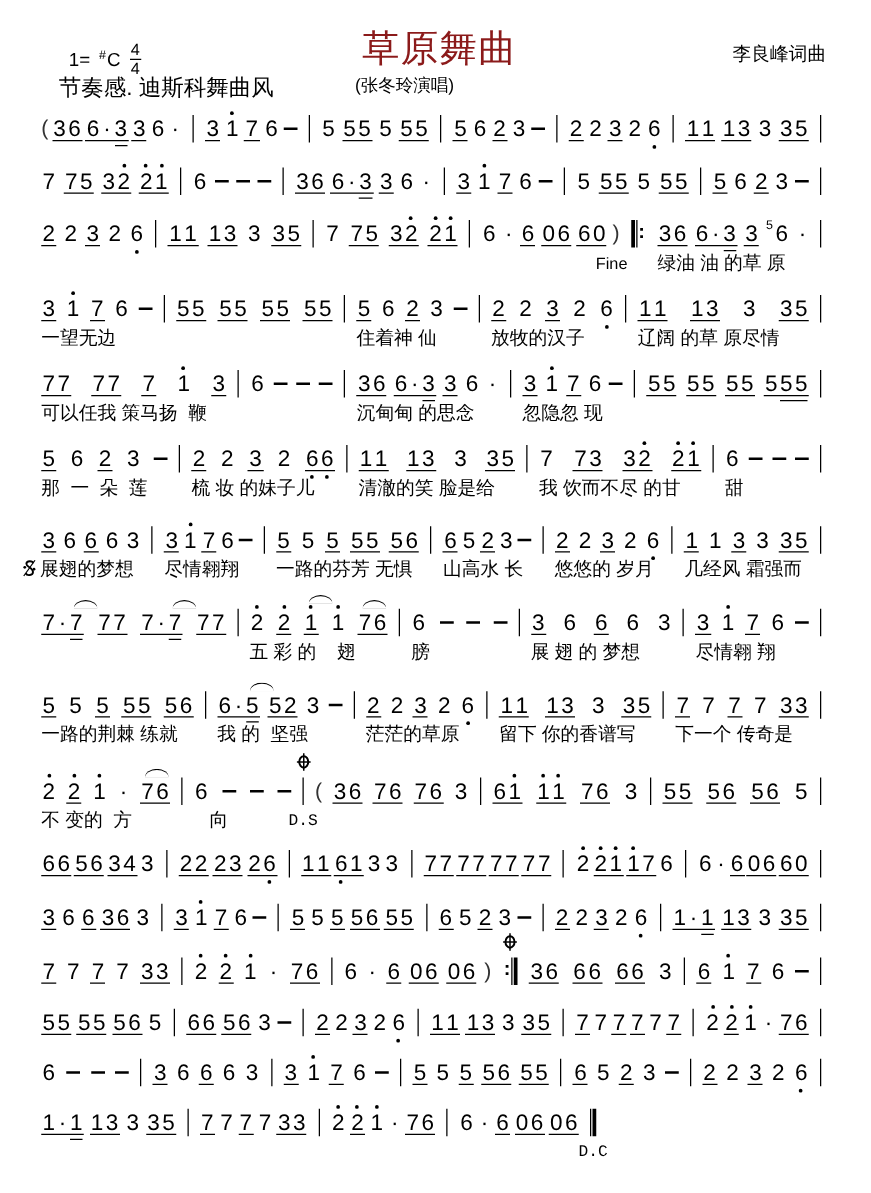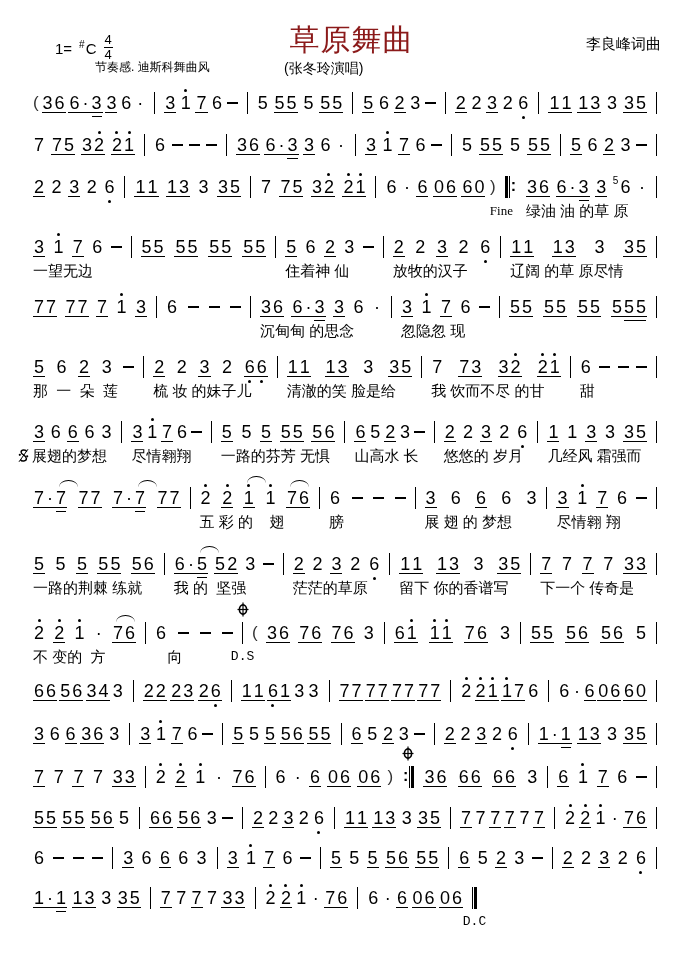--- a/index.html
+++ b/index.html
@@ -5,21 +5,21 @@
 html,body{margin:0;padding:0;background:#fff;}
 #page{position:relative;width:697px;height:954px;overflow:hidden;background:#fff;color:#000;font-family:"Liberation Sans","DejaVu Sans",sans-serif;}
 .hdr{position:absolute;white-space:nowrap;line-height:1;}
 .key{left:55px;top:35px;display:flex;align-items:center;font-size:15px;}
 .key .sharp{font-size:10px;position:relative;top:-4px;margin-left:7px;margin-right:1px;}
 .frac{display:inline-flex;flex-direction:column;align-items:center;margin-left:7px;font-size:13px;line-height:12px;position:relative;top:-1px;}
 .frac .ft{border-bottom:1px solid #000;padding:0 1px 1px;}
 .frac .fb{padding-top:1px;}
 .title{left:3px;width:697px;top:24px;text-align:center;font-size:30px;line-height:32px;letter-spacing:1px;color:#8b1a1a;}
 .credits{left:566px;top:36px;font-size:15px;margin-left:20px;}
-.style{left:47px;top:61px;font-size:12px;margin-left:48px;}
+.style{left:47px;top:61px;font-size:18px;}
 .performer{left:284px;top:61px;font-size:14px;}
 
 #score{position:absolute;left:0;top:0;width:697px;height:954px;}
 .row{position:absolute;left:33px;width:627px;display:flex;align-items:flex-start;}
 .row.short{width:447px;}
 .r1{top:92px}.r2{top:134px}.r3{top:176px}.r4{top:236px}.r5{top:296px}.r6{top:356px}
 .r7{top:421px}.r8{top:487px}.r9{top:553px}.r10{top:622px}.r11{top:680px}.r12{top:723px}
 .r13{top:766px}.r14{top:807px}.r15{top:847px}.r16{top:887px}
 
 .measure{flex:1 1 auto;min-width:0;display:flex;flex-direction:column;}
@@ -41,21 +41,21 @@
 .paren{font-size:17px;line-height:18px;color:#333;}
 .grace{font-size:10px;line-height:10px;margin-top:-2px;margin-right:1px;}
 
 .bar{position:relative;display:flex;align-items:stretch;height:22px;margin:0 3px;flex:0 0 auto;}
 .bar .thin{width:1px;background:#000;}
 .bar .thick{width:3px;background:#000;}
 .bar .thin+.thick,.bar .thick+.thin{margin-left:1px;}
 .bar .rcolon{font-size:16px;line-height:20px;font-weight:bold;margin:0 1px;}
 .bar .above{position:absolute;top:-20px;left:50%;transform:translateX(-50%);line-height:0;}
 .bnote{position:absolute;top:28px;left:50%;transform:translateX(-50%);font-family:Liberation Mono, monospace;font-size:13px;line-height:14px;white-space:nowrap;}
-.bar.rs .bnote{left:auto;right:4px;transform:none;font-family:Liberation Serif, serif;}
+.bar.rs .bnote{left:auto;right:15px;transform:none;font-family:Liberation Sans, sans-serif;}
 .ico{display:inline-block;line-height:0;}
 .lyr-ico{margin-left:-15px;margin-right:3px;vertical-align:-2px;}
 </style>
 </head>
 <body>
 
 <div id="page">
   <div class="hdr key">
     <span>1=</span>
     <span class="sharp">#</span>
@@ -620,20 +620,21 @@
             <span class="tk ul">
               <span class="note">7</span>
             </span>
             <span class="tk">
               <span class="note hi">1</span>
             </span>
             <span class="tk ul">
               <span class="note">3</span>
             </span>
           </div>
+          <div class="ml"><span class="lt">可以任我 策马扬  鞭</span></div>
         </div>
         <span class="bar">
           <span class="thin"></span>
         </span>
         <div class="measure">
           <div class="mn">
             <span class="tk">
               <span class="note">6</span>
             </span>
             <span class="tk">

